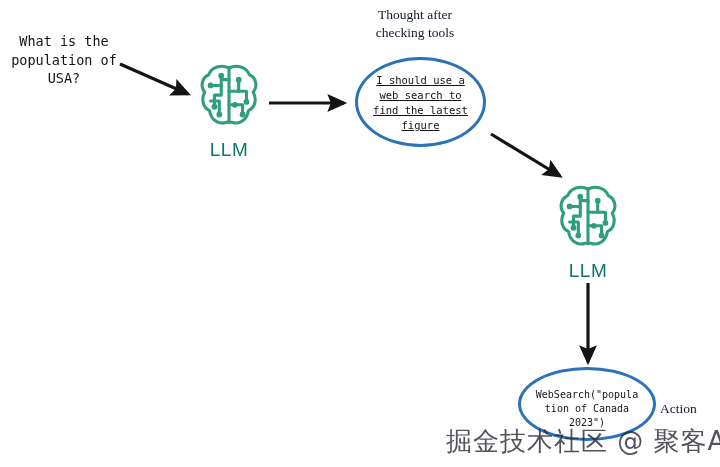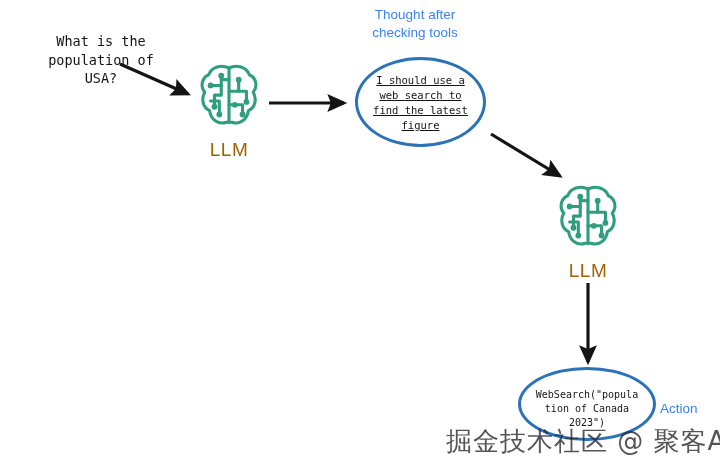--- a/index.html
+++ b/index.html
@@ -19,30 +19,30 @@
     position: absolute;
     font-family: "DejaVu Sans Mono", monospace;
     color: #141414;
     white-space: pre;
     text-align: center;
     line-height: 1.38;
     letter-spacing: 0px;
   }
   .label-blue {
     position: absolute;
-    font-family: Liberation Sans, sans-serif;
-    color: #3b82f6;
+    font-family: Liberation Serif, serif;
+    color: #0f172a;
     white-space: pre;
     text-align: center;
     line-height: 1.35;
   }
   .llm-label {
     position: absolute;
     font-family: "Liberation Sans", sans-serif;
-    color: #a16207;
+    color: #0f766e;
     text-align: center;
     letter-spacing: 0.5px;
   }
   .ellipse {
     position: absolute;
     border: 3px solid #2b72b8;
     border-radius: 50%;
     box-sizing: border-box;
     background: transparent;
   }
@@ -83,21 +83,21 @@
       <marker id="ah" markerWidth="7" markerHeight="7" refX="5.2" refY="3.2" orient="auto" markerUnits="strokeWidth">
         <path d="M0,0.4 L6.2,3.2 L0,6.0 L1.1,3.2 Z" fill="#141414"></path>
       </marker>
     </defs>
     <line x1="120" y1="64" x2="188" y2="94" stroke="#141414" stroke-width="3.2" marker-end="url(#ah)"></line>
     <line x1="269" y1="103" x2="344" y2="103" stroke="#141414" stroke-width="3.2" marker-end="url(#ah)"></line>
     <line x1="491" y1="134" x2="560" y2="176" stroke="#141414" stroke-width="3.2" marker-end="url(#ah)"></line>
     <line x1="588" y1="283" x2="588" y2="362" stroke="#141414" stroke-width="3.2" marker-end="url(#ah)"></line>
   </svg>
 
-  <div class="mono-text" style="left:0px; top:32px; width:128px; font-size:13.5px;padding-left:37px;">What is the
+  <div class="mono-text" style="left:0px; top:32px; width:128px; font-size:13.5px;">What is the
 population of
 USA?</div>
 
   <div class="brain-icon" style="left:198px; top:62px; width:62px; height:74px;">
     <svg viewBox="0 0 64 76" width="62" height="74">
       <g fill="none" stroke="#2e9e7e" stroke-width="3.2" stroke-linecap="round" stroke-linejoin="round">
         <path d="M32 6 C24 2, 14 5, 11 13 C4 16, 2 25, 7 31 C3 38, 5 47, 12 50 C13 59, 21 65, 29 62 L32 62"></path>
         <path d="M32 6 C40 2, 50 5, 53 13 C60 16, 62 25, 57 31 C61 38, 59 47, 52 50 C51 59, 43 65, 35 62 L32 62"></path>
         <path d="M32 6 L32 62"></path>
         <path d="M24 16 L24 24 L15 24"></path>

